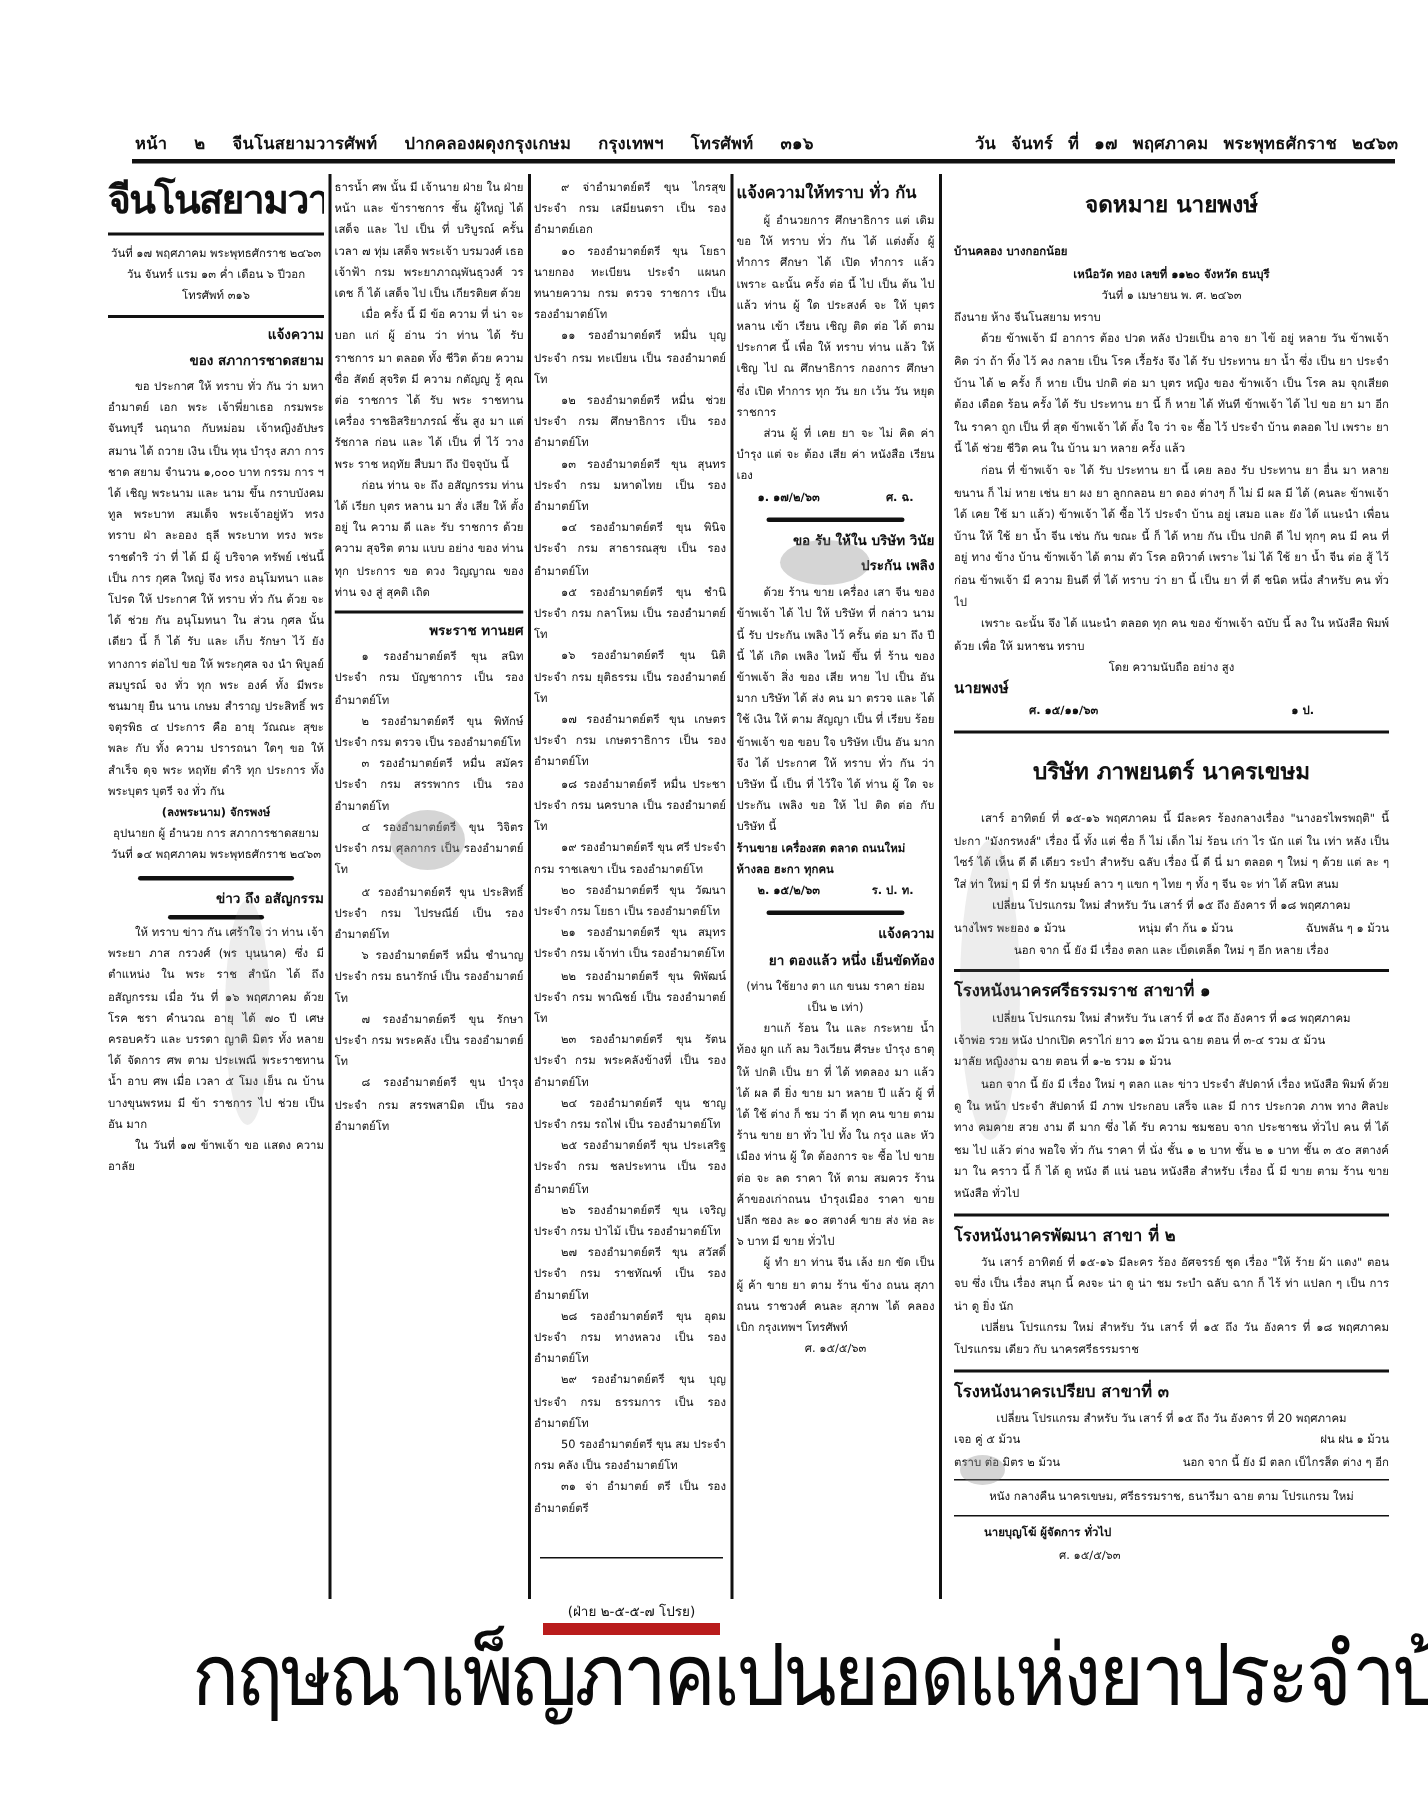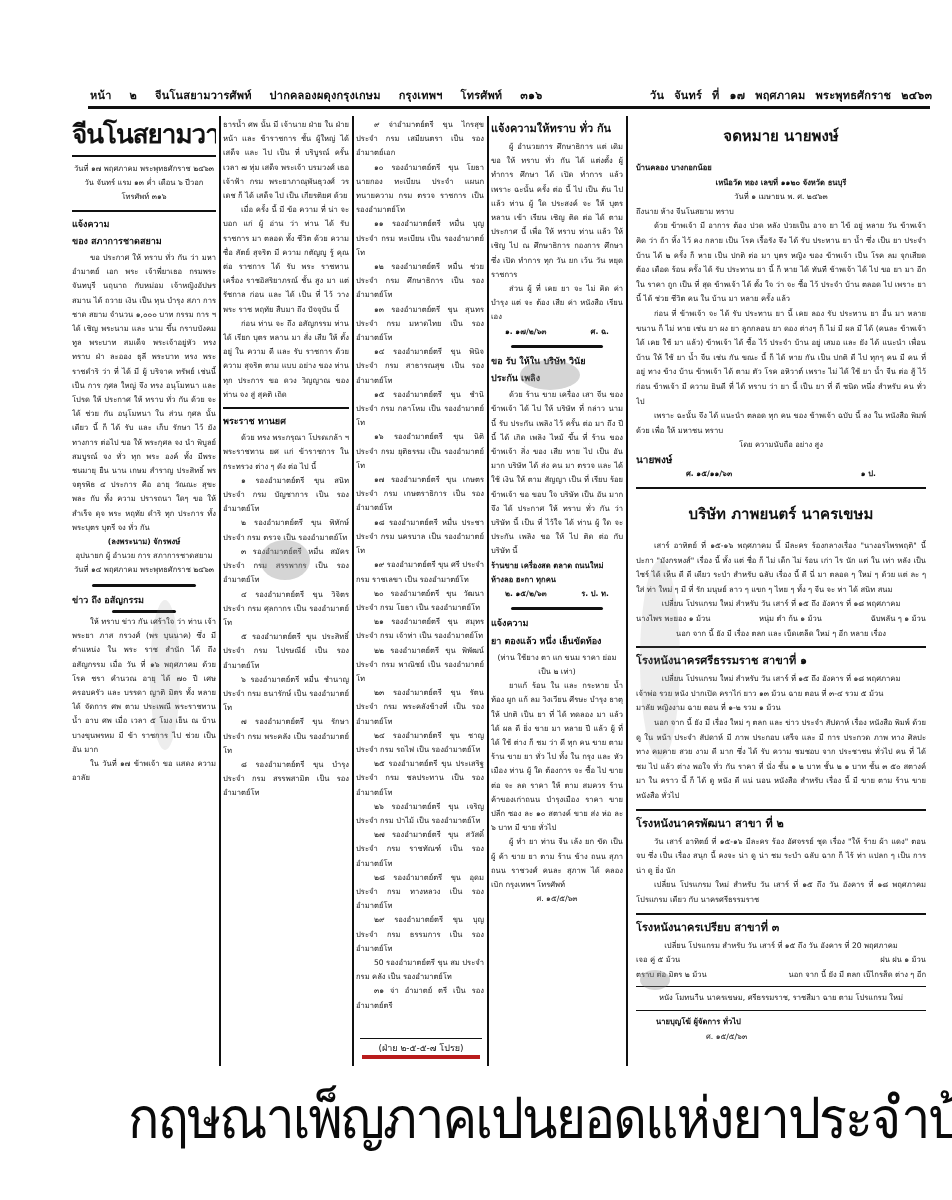--- a/index.html
+++ b/index.html
@@ -16,21 +16,21 @@
   .col p { margin:0; text-align:justify; }
   .col .indent { text-indent:18px; }
   .vline { position:absolute; width:2px; background:#111; }
 
   .masthead { font-family:"DejaVu Serif", serif; font-size:26px; font-weight:bold; line-height:32px; letter-spacing:-1px; white-space:nowrap; }
   .center { text-align:center !important; }
   .bold { font-weight:bold; }
   .hr { height:2px; background:#111; margin:5px 0; }
   .hr-thin { height:1px; background:#111; margin:4px 0; }
   .hr-deco { height:3px; background:#111; margin:6px 20px; border-radius:2px; }
-  .h-sub { font-weight:bold; font-size:9px; text-align:left; margin:3px 0; }
+  .h-sub { font-weight:bold; font-size:9px; text-align:right; margin:3px 0; }
   .h-big { font-weight:bold; font-size:15px; text-align:center; margin:15px 0; line-height:20px; }
   .h-mid { font-weight:bold; font-size:11px; text-align:left; margin:3px 0; line-height:16px; }
   .sig { text-align:right; font-weight:bold; padding-right:10px; }
   .date-line { display:flex; justify-content:space-between; padding:0 14px; font-weight:bold; }
   .row3 { display:flex; justify-content:space-between; }
 
   .banner { position:absolute; left:128px; top:1082px; width:730px; text-align:center; font-family:"DejaVu Sans", sans-serif; font-size:52px; line-height:72px; letter-spacing:-2px; transform:scaleY(1.1); white-space:nowrap; color:#0a0a0a; }
 
   .speckle { position:absolute; border-radius:50%; background:#888; opacity:0.35; }
 </style>
@@ -67,21 +67,20 @@
     <p class="indent">ให้ ทราบ ข่าว กัน เศร้าใจ ว่า ท่าน เจ้า พระยา ภาส กรวงศ์ (พร บุนนาค) ซึ่ง มี ตำแหน่ง ใน พระ ราช สำนัก ได้ ถึง อสัญกรรม เมื่อ วัน ที่ ๑๖ พฤศภาคม ด้วย โรค ชรา คำนวณ อายุ ได้ ๗๐ ปี เศษ ครอบครัว และ บรรดา ญาติ มิตร ทั้ง หลาย ได้ จัดการ ศพ ตาม ประเพณี พระราชทาน น้ำ อาบ ศพ เมื่อ เวลา ๕ โมง เย็น ณ บ้าน บางขุนพรหม มี ข้า ราชการ ไป ช่วย เป็น อัน มาก</p>
     <p class="indent">ใน วันที่ ๑๗ ข้าพเจ้า ขอ แสดง ความ อาลัย</p>
   </div>
 
   <div class="col" style="left:223px; width:126px; height:950px;">
     <p>ธารน้ำ ศพ นั้น มี เจ้านาย ฝ่าย ใน ฝ่าย หน้า และ ข้าราชการ ชั้น ผู้ใหญ่ ได้ เสด็จ และ ไป เป็น ที่ บริบูรณ์ ครั้น เวลา ๗ ทุ่ม เสด็จ พระเจ้า บรมวงศ์ เธอ เจ้าฟ้า กรม พระยาภาณุพันธุวงศ์ วรเดช ก็ ได้ เสด็จ ไป เป็น เกียรติยศ ด้วย</p>
     <p class="indent">เมื่อ ครั้ง นี้ มี ข้อ ความ ที่ น่า จะ บอก แก่ ผู้ อ่าน ว่า ท่าน ได้ รับ ราชการ มา ตลอด ทั้ง ชีวิต ด้วย ความ ซื่อ สัตย์ สุจริต มี ความ กตัญญู รู้ คุณ ต่อ ราชการ ได้ รับ พระ ราชทาน เครื่อง ราชอิสริยาภรณ์ ชั้น สูง มา แต่ รัชกาล ก่อน และ ได้ เป็น ที่ ไว้ วาง พระ ราช หฤทัย สืบมา ถึง ปัจจุบัน นี้</p>
     <p class="indent">ก่อน ท่าน จะ ถึง อสัญกรรม ท่าน ได้ เรียก บุตร หลาน มา สั่ง เสีย ให้ ตั้ง อยู่ ใน ความ ดี และ รับ ราชการ ด้วย ความ สุจริต ตาม แบบ อย่าง ของ ท่าน ทุก ประการ ขอ ดวง วิญญาณ ของ ท่าน จง สู่ สุคติ เถิด</p>
     <div class="hr"></div>
     <div class="h-sub">พระราช ทานยศ</div>
-    <p class="indent">ด้วย ทรง พระกรุณา โปรดเกล้า ฯ พระราชทาน ยศ แก่ ข้าราชการ ใน กระทรวง ต่าง ๆ ดัง ต่อ ไป นี้</p>
     <p class="indent">๑ รองอำมาตย์ตรี ขุน สนิท ประจำ กรม บัญชาการ เป็น รองอำมาตย์โท</p>
     <p class="indent">๒ รองอำมาตย์ตรี ขุน พิทักษ์ ประจำ กรม ตรวจ เป็น รองอำมาตย์โท</p>
     <p class="indent">๓ รองอำมาตย์ตรี หมื่น สมัคร ประจำ กรม สรรพากร เป็น รองอำมาตย์โท</p>
     <p class="indent">๔ รองอำมาตย์ตรี ขุน วิจิตร ประจำ กรม ศุลกากร เป็น รองอำมาตย์โท</p>
     <p class="indent">๕ รองอำมาตย์ตรี ขุน ประสิทธิ์ ประจำ กรม ไปรษณีย์ เป็น รองอำมาตย์โท</p>
     <p class="indent">๖ รองอำมาตย์ตรี หมื่น ชำนาญ ประจำ กรม ธนารักษ์ เป็น รองอำมาตย์โท</p>
     <p class="indent">๗ รองอำมาตย์ตรี ขุน รักษา ประจำ กรม พระคลัง เป็น รองอำมาตย์โท</p>
     <p class="indent">๘ รองอำมาตย์ตรี ขุน บำรุง ประจำ กรม สรรพสามิต เป็น รองอำมาตย์โท</p>
   </div>
 
@@ -104,21 +103,21 @@
     <p class="indent">๒๔ รองอำมาตย์ตรี ขุน ชาญ ประจำ กรม รถไฟ เป็น รองอำมาตย์โท</p>
     <p class="indent">๒๕ รองอำมาตย์ตรี ขุน ประเสริฐ ประจำ กรม ชลประทาน เป็น รองอำมาตย์โท</p>
     <p class="indent">๒๖ รองอำมาตย์ตรี ขุน เจริญ ประจำ กรม ป่าไม้ เป็น รองอำมาตย์โท</p>
     <p class="indent">๒๗ รองอำมาตย์ตรี ขุน สวัสดิ์ ประจำ กรม ราชทัณฑ์ เป็น รองอำมาตย์โท</p>
     <p class="indent">๒๘ รองอำมาตย์ตรี ขุน อุดม ประจำ กรม ทางหลวง เป็น รองอำมาตย์โท</p>
     <p class="indent">๒๙ รองอำมาตย์ตรี ขุน บุญ ประจำ กรม ธรรมการ เป็น รองอำมาตย์โท</p>
     <p class="indent">50 รองอำมาตย์ตรี ขุน สม ประจำ กรม คลัง เป็น รองอำมาตย์โท</p>
     <p class="indent">๓๑ จ่า อำมาตย์ ตรี เป็น รองอำมาตย์ตรี</p>
   </div>
   <div class="rule" style="left:360px; top:1038px; width:122px; height:1px;"></div>
-  <div style="position:absolute; left:362px; top:1041px; width:118px; text-align:center; font-size:9px; line-height:14px; border-bottom:4px solid #b91c1c;">(ฝ่าย ๒-๕-๕-๗ โปรย)</div>
+  <div style="position:absolute; left:362px; top:1068px; width:118px; text-align:center; font-size:9px; line-height:14px; border-bottom:8px solid #b91c1c;">(ฝ่าย ๒-๕-๕-๗ โปรย)</div>
 
   <div class="col" style="left:491px; width:132px; height:950px;">
     <div class="h-mid">แจ้งความให้ทราบ ทั่ว กัน</div>
     <p class="indent">ผู้ อำนวยการ ศึกษาธิการ แต่ เดิม ขอ ให้ ทราบ ทั่ว กัน ได้ แต่งตั้ง ผู้ ทำการ ศึกษา ได้ เปิด ทำการ แล้ว เพราะ ฉะนั้น ครั้ง ต่อ นี้ ไป เป็น ต้น ไป แล้ว ท่าน ผู้ ใด ประสงค์ จะ ให้ บุตร หลาน เข้า เรียน เชิญ ติด ต่อ ได้ ตาม ประกาศ นี้ เพื่อ ให้ ทราบ ท่าน แล้ว ให้ เชิญ ไป ณ ศึกษาธิการ กองการ ศึกษา ซึ่ง เปิด ทำการ ทุก วัน ยก เว้น วัน หยุด ราชการ</p>
     <p class="indent">ส่วน ผู้ ที่ เคย ยา จะ ไม่ คิด ค่า บำรุง แต่ จะ ต้อง เสีย ค่า หนังสือ เรียน เอง</p>
     <div class="date-line">
       <span>๑. ๑๗/๒/๖๓</span>
       <span>ศ. ฉ.</span>
     </div>
     <div class="hr-deco"></div>
@@ -184,21 +183,21 @@
     <p class="center">เปลี่ยน โปรแกรม สำหรับ วัน เสาร์ ที่ ๑๕ ถึง วัน อังคาร ที่ 20 พฤศภาคม</p>
     <div class="row3">
       <span>เจอ คู่ ๕ ม้วน</span>
       <span>ฝน ฝน ๑ ม้วน</span>
     </div>
     <div class="row3">
       <span>ตราบ ต่อ มิตร ๒ ม้วน</span>
       <span>นอก จาก นี้ ยัง มี ตลก เบ็ไกรส็ด ต่าง ๆ อีก</span>
     </div>
     <div class="hr-thin"></div>
-    <p class="center">หนัง โมทนาืน นาครเขษม, ศรีธรรมราช, ราชสีมา ฉาย ตาม โปรแกรม ใหม่</p>
+    <p class="center">หนัง กลางคืน นาครเขษม, ศรีธรรมราช, ธนารีมา ฉาย ตาม โปรแกรม ใหม่</p>
     <div class="hr-thin"></div>
     <p class="sig" style="padding-right:50px;margin-left:20px;">นายบุญโฆ้ ผู้จัดการ ทั่วไป</p>
     <p style="padding-left:70px;">ศ. ๑๕/๕/๖๓</p>
   </div>
 
   <div class="banner">กฤษณาเพ็ญภาคเปนยอดแห่งยาประจำบ้าน</div>
 
   <div class="speckle" style="left:520px; top:360px; width:60px; height:30px;"></div>
   <div class="speckle" style="left:260px; top:540px; width:50px; height:40px;"></div>
   <div class="speckle" style="left:640px; top:560px; width:40px; height:200px; opacity:0.15;"></div>

